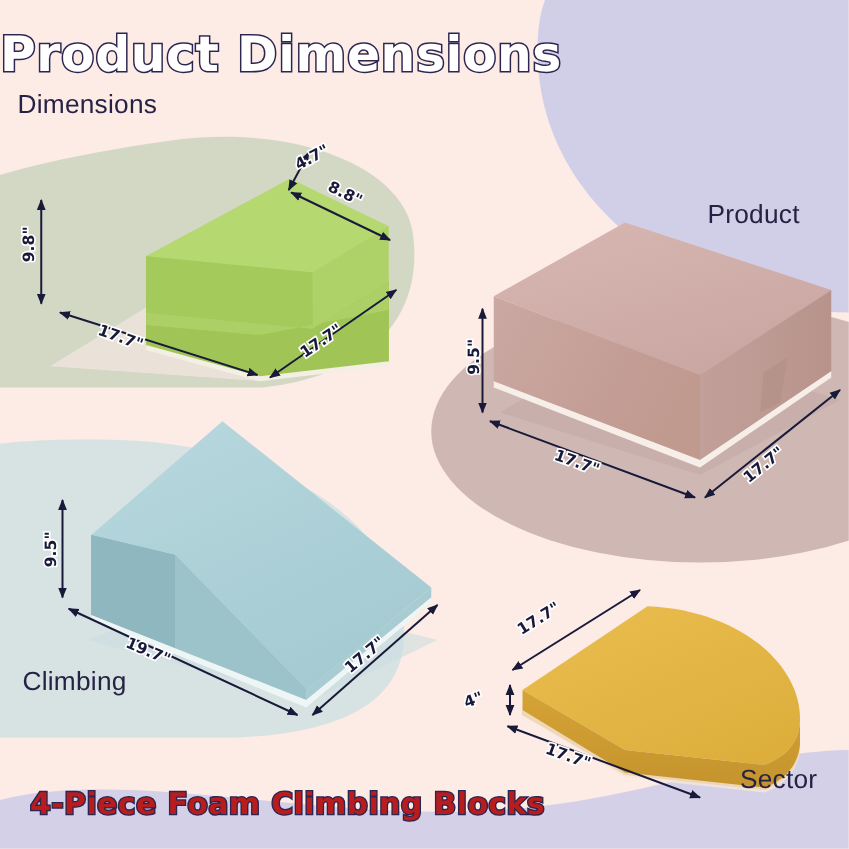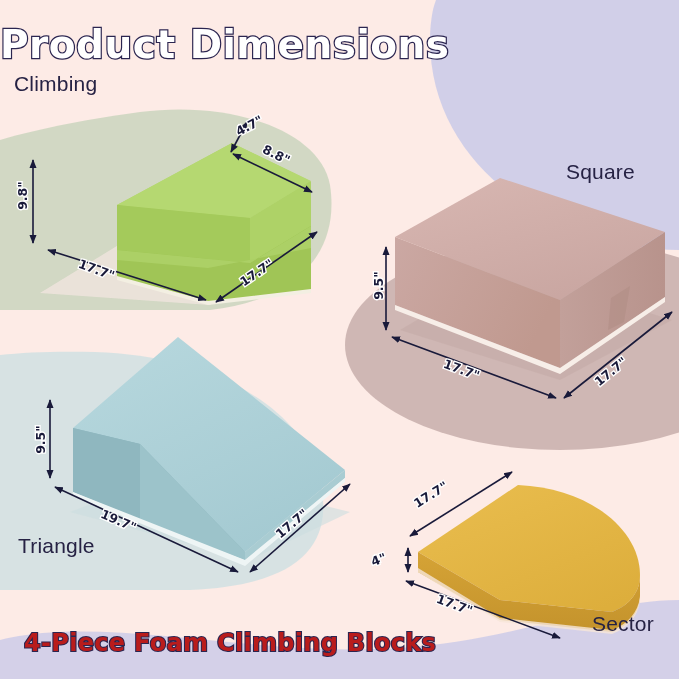--- a/index.html
+++ b/index.html
@@ -216,23 +216,23 @@
     <g stroke="#191a3a" stroke-width="1.6" fill="none">
       <line x1="410" y1="536" x2="512" y2="472" marker-start="url(#ah)" marker-end="url(#ah)"></line>
       <line x1="408" y1="548" x2="408" y2="572" marker-start="url(#ah)" marker-end="url(#ah)"></line>
       <line x1="406" y1="581" x2="560" y2="638" marker-start="url(#ah)" marker-end="url(#ah)"></line>
     </g>
   </svg>
 
   <div class="title">Product Dimensions</div>
   <div class="caption">4-Piece Foam Climbing Blocks</div>
 
-  <div class="shape-label" style="left:14px;top:72px;">Climbing</div>
-  <div class="shape-label" style="left:566px;top:160px;">Square</div>
-  <div class="shape-label" style="left:18px;top:534px;">Triangle</div>
+  <div class="shape-label" style="left:14px;top:72px;">Dimensions</div>
+  <div class="shape-label" style="left:566px;top:160px;">Product</div>
+  <div class="shape-label" style="left:18px;top:534px;">Climbing</div>
   <div class="shape-label" style="left:592px;top:612px;">Sector</div>
 
   <div class="dim" style="left:8px;top:188px;transform:rotate(-90deg);">9.8"</div>
   <div class="dim" style="left:235px;top:118px;transform:rotate(-28deg);">4.7"</div>
   <div class="dim" style="left:262px;top:147px;transform:rotate(26deg);">8.8"</div>
   <div class="dim" style="left:78px;top:262px;transform:rotate(20deg);">17.7"</div>
   <div class="dim" style="left:238px;top:265px;transform:rotate(-34deg);">17.7"</div>
 
   <div class="dim" style="left:364px;top:278px;transform:rotate(-90deg);">9.5"</div>
   <div class="dim" style="left:443px;top:362px;transform:rotate(20deg);">17.7"</div>

